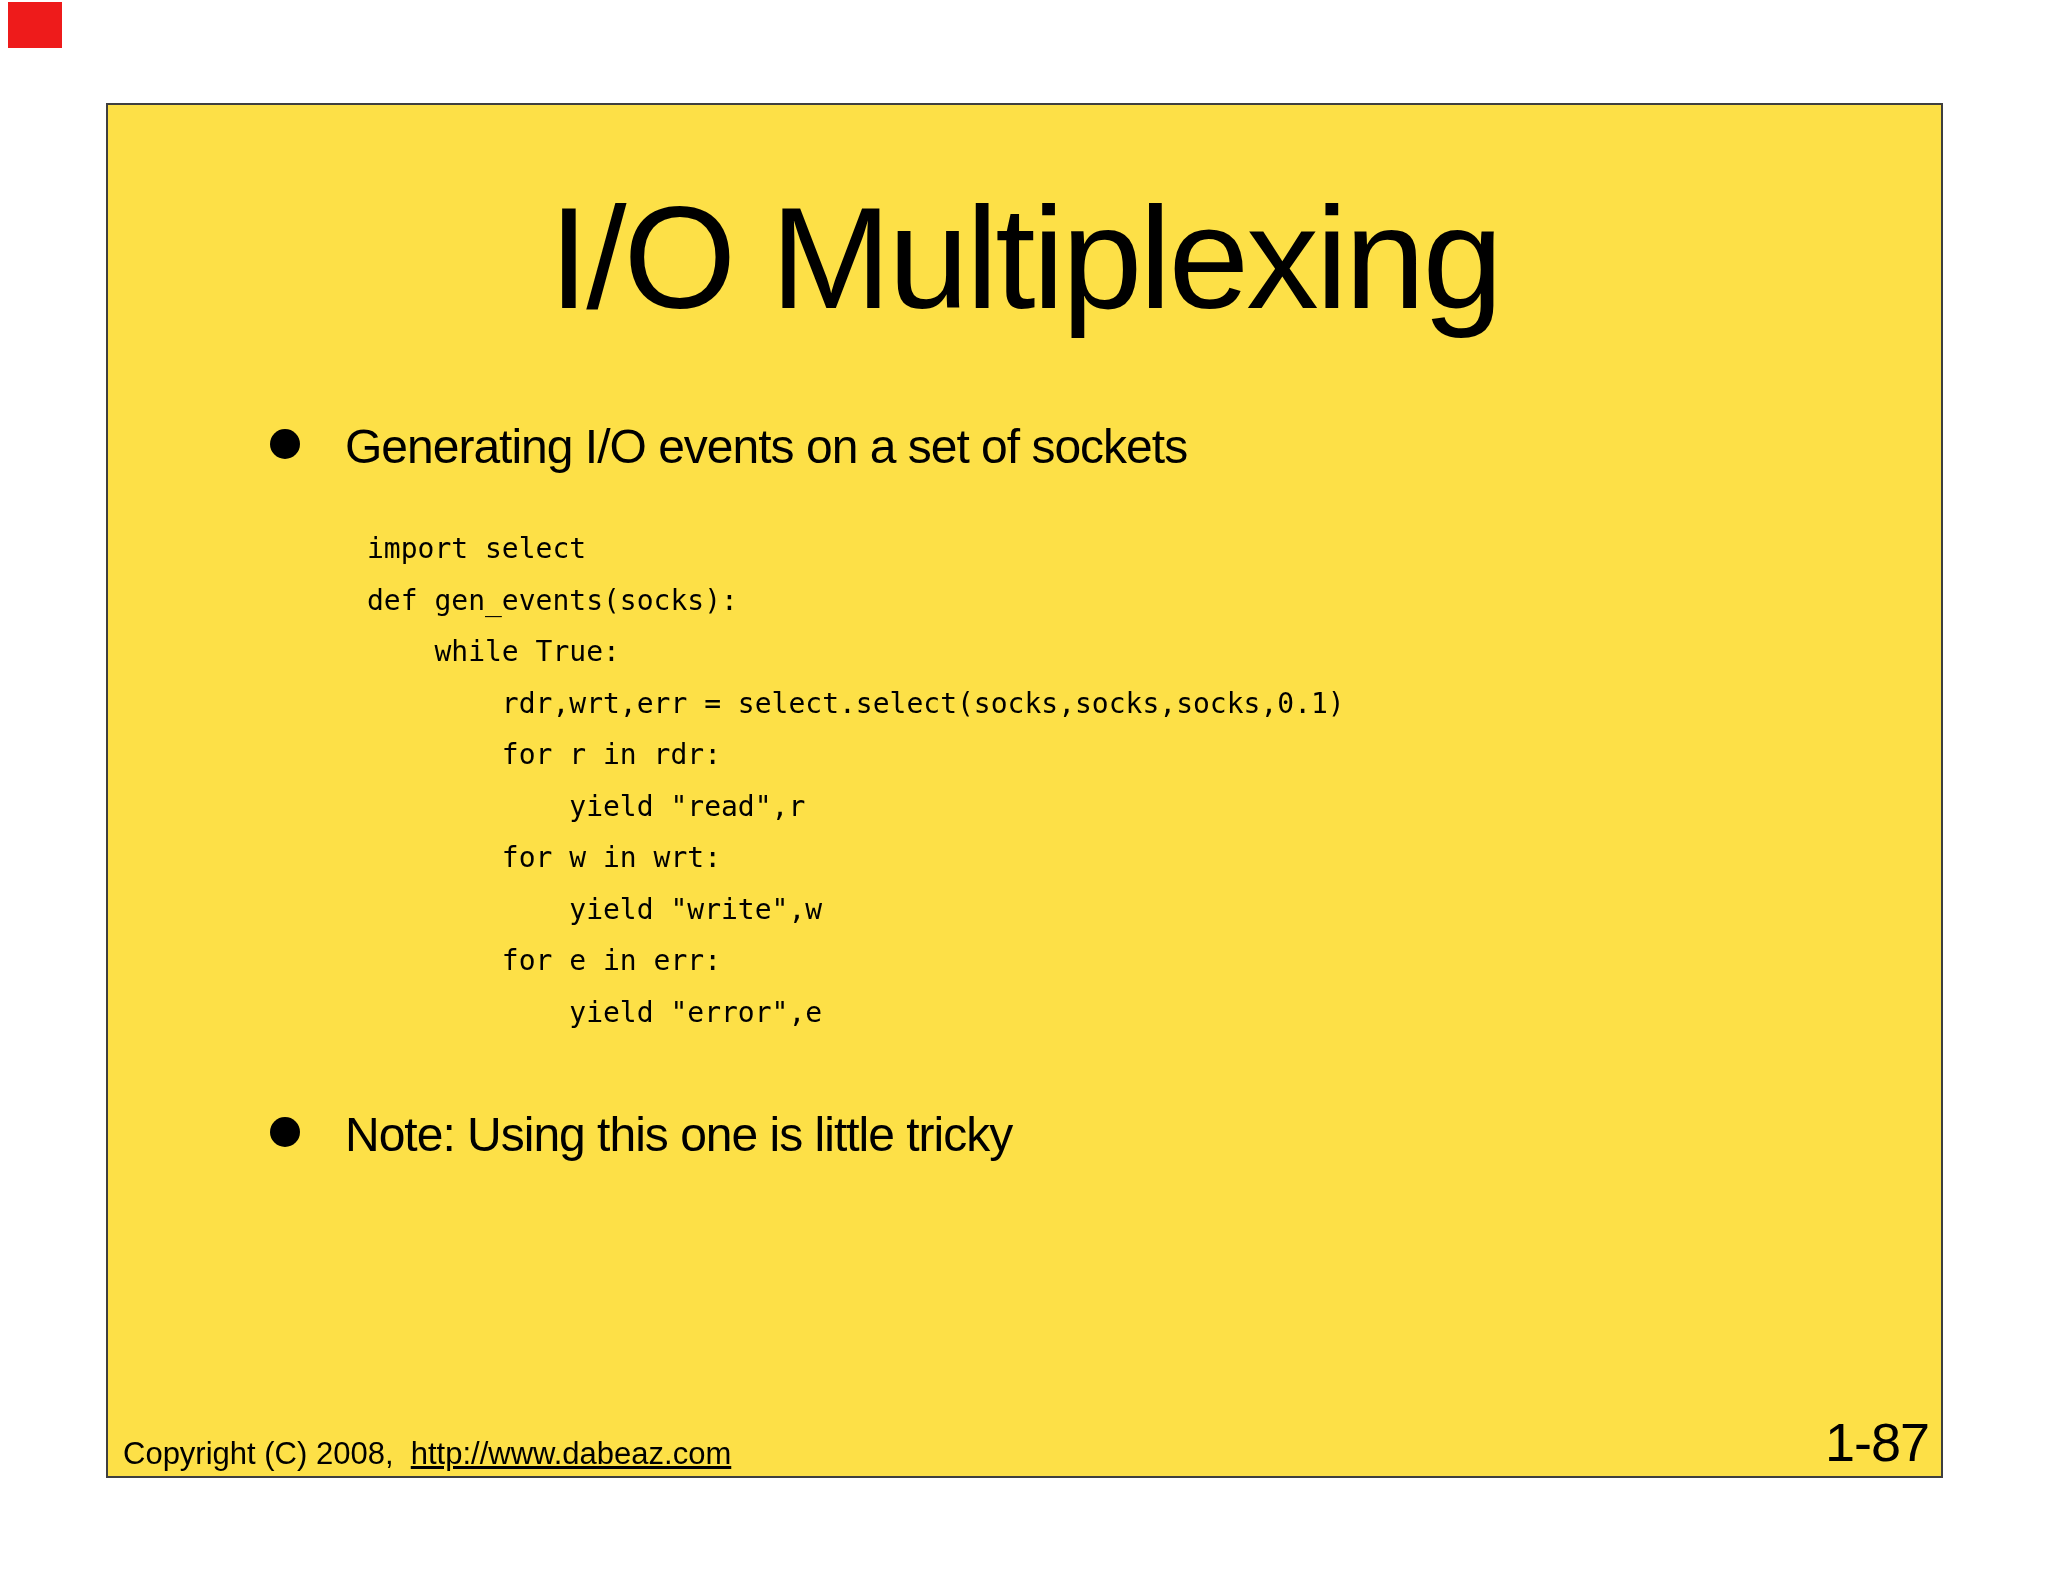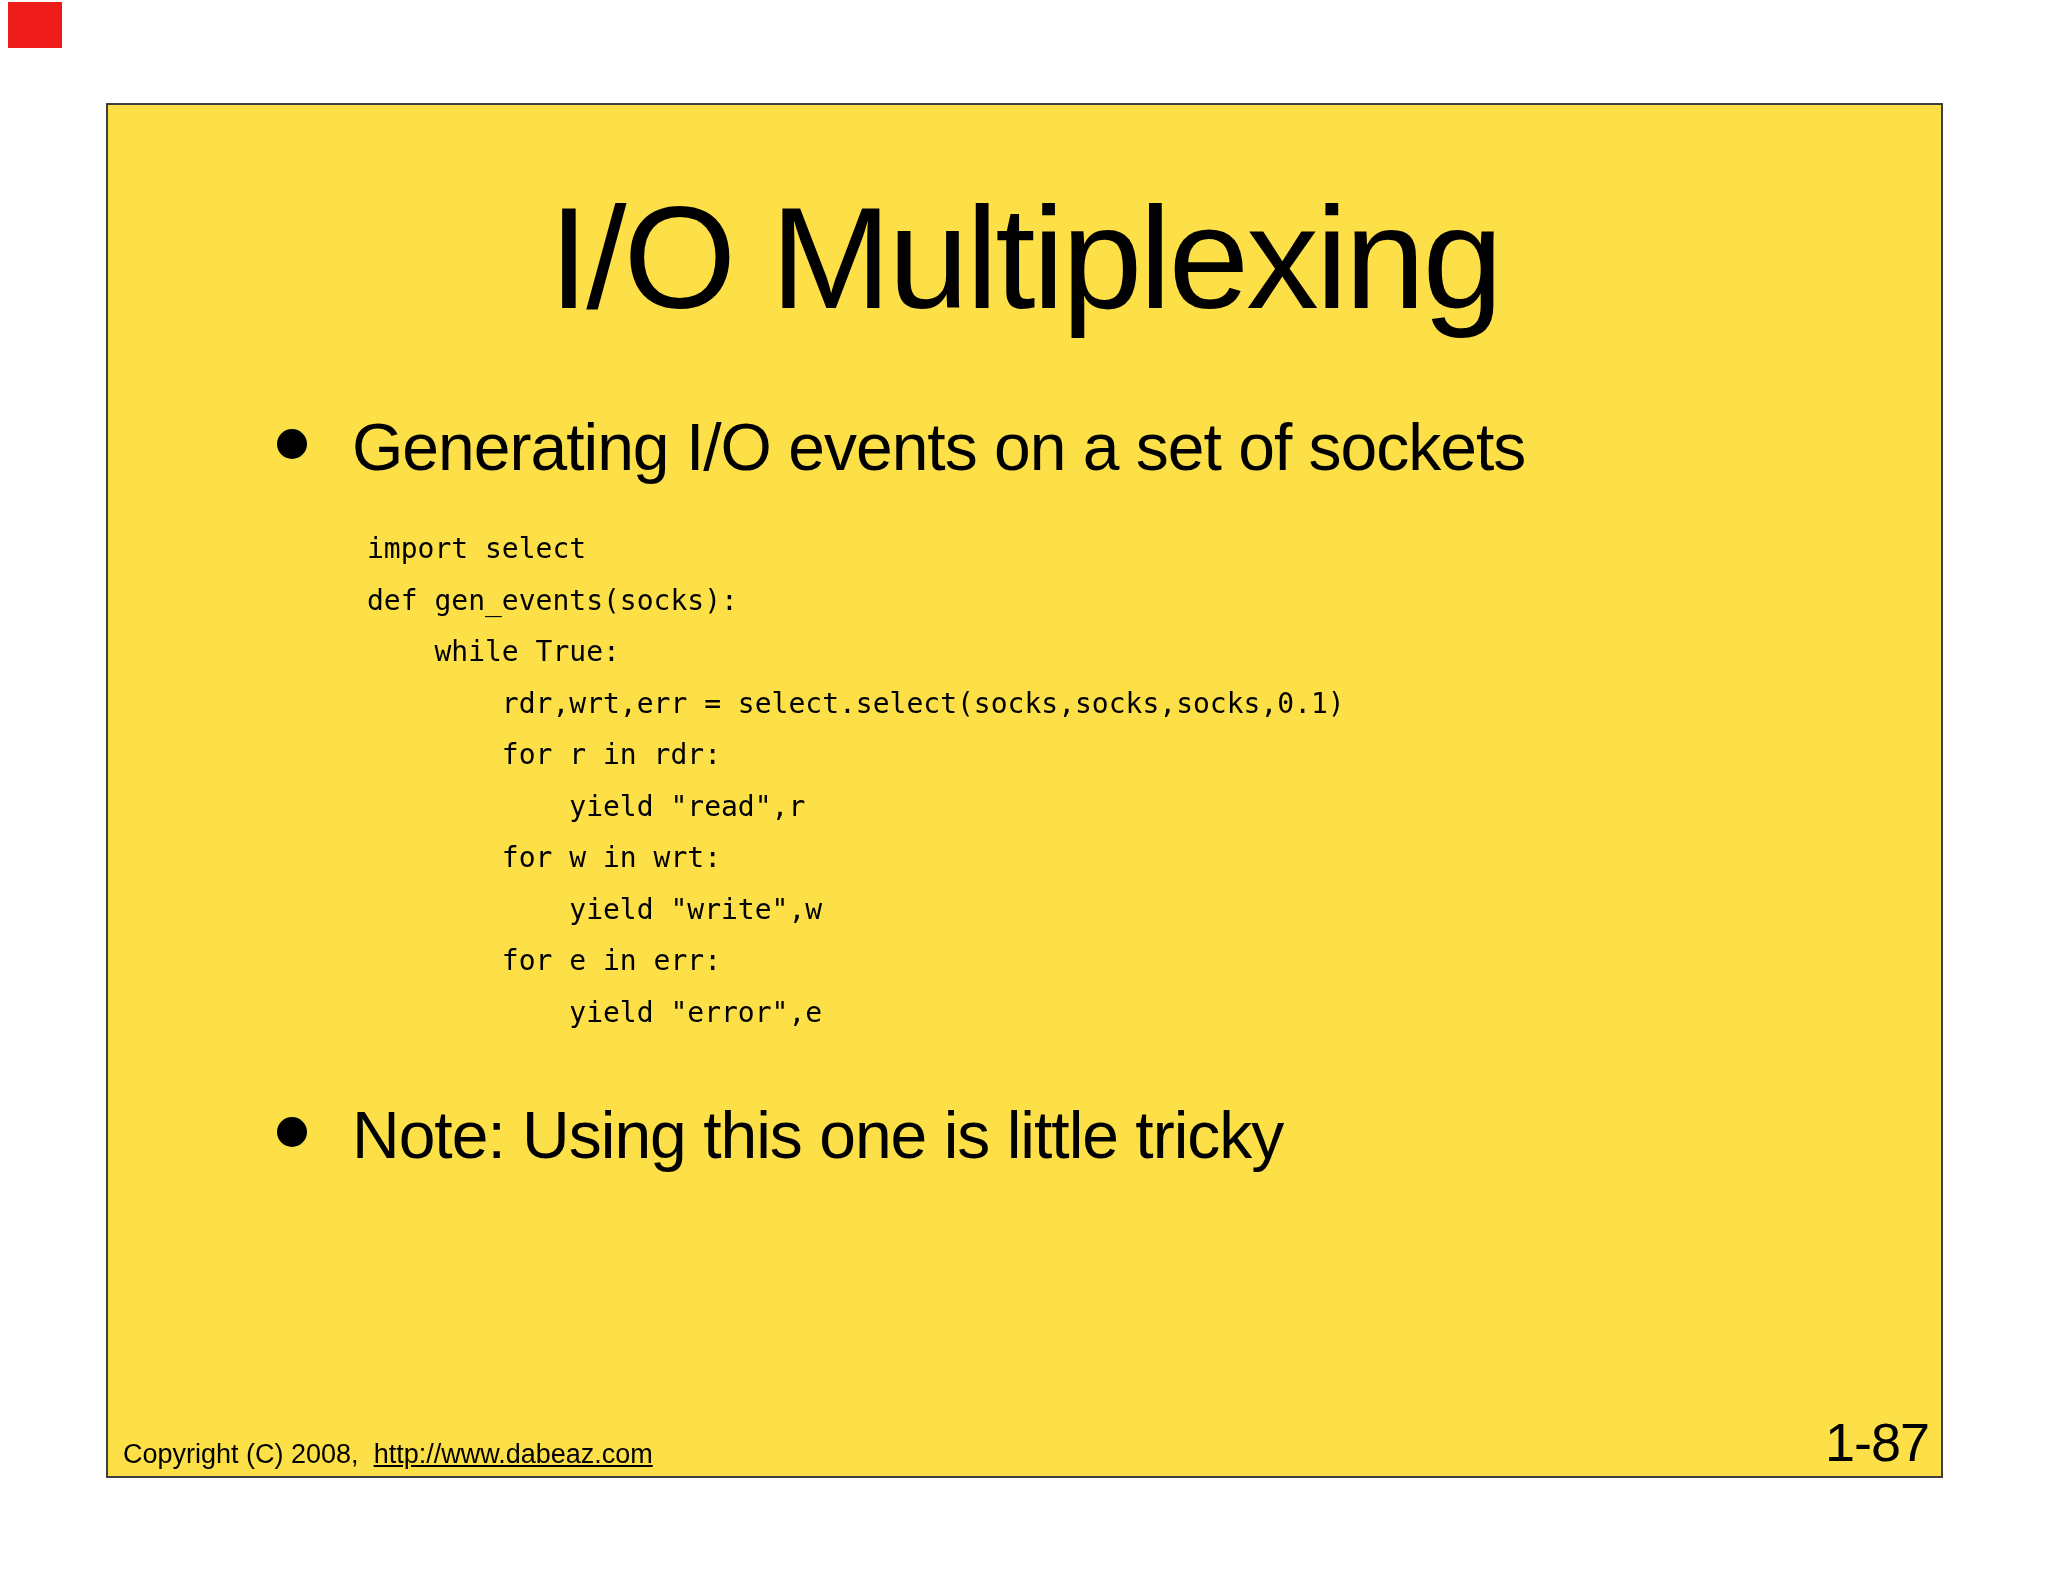--- a/index.html
+++ b/index.html
@@ -44,23 +44,23 @@
     width: 100%;
     text-align: center;
     font-size: 145px;
     line-height: 170px;
     letter-spacing: -3px;
     font-weight: 400;
     white-space: nowrap;
   }
   .bullet {
     position: absolute;
-    left: 169px;             
+    left: 162px;             
     white-space: nowrap;
-    font-size: 66px;
+    font-size: 48px;
     line-height: 80px;
     letter-spacing: -1px;
   }
   .bullet .dot {
     position: absolute;
     left: 0;
     top: 22px;
     width: 30px;
     height: 30px;
     border-radius: 50%;
@@ -80,21 +80,21 @@
     margin: 0;
     font-family: "DejaVu Sans Mono", monospace;
     font-size: 28px;
     line-height: 51.5px;
     white-space: pre;
   }
   .footer-copyright {
     position: absolute;
     left: 15px;              
     bottom: 6px;
-    font-size: 27px;
+    font-size: 31px;
     line-height: 32px;
     white-space: nowrap;
   }
   .footer-copyright a {
     color: #000000;
     text-decoration: underline;
   }
   .page-number {
     position: absolute;
     right: 12px;             

